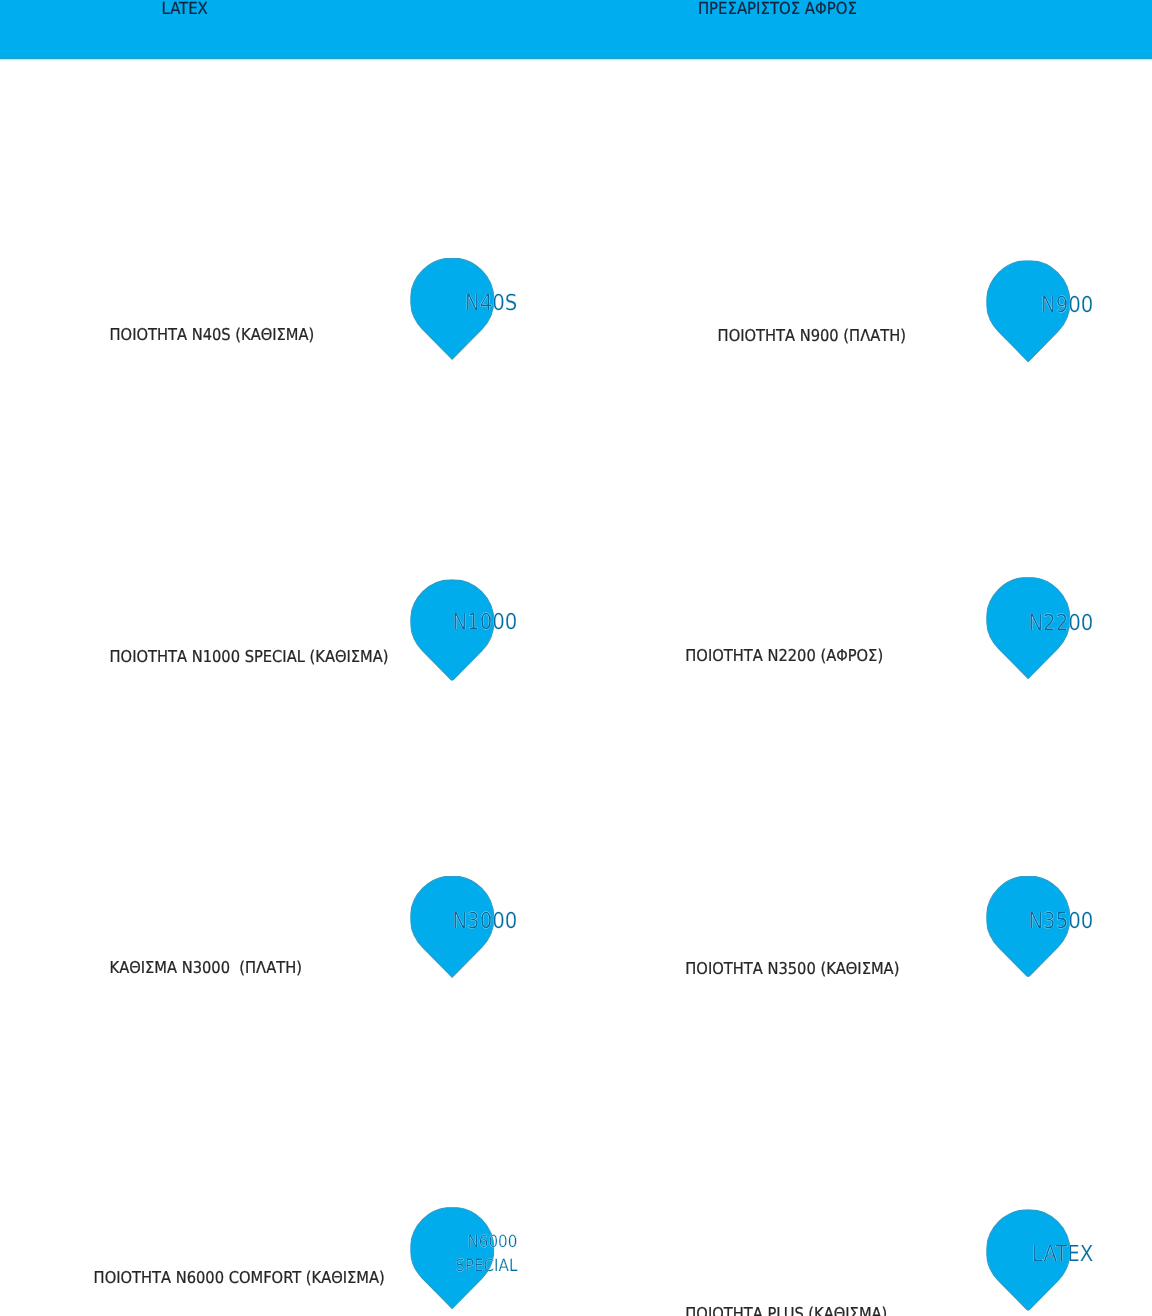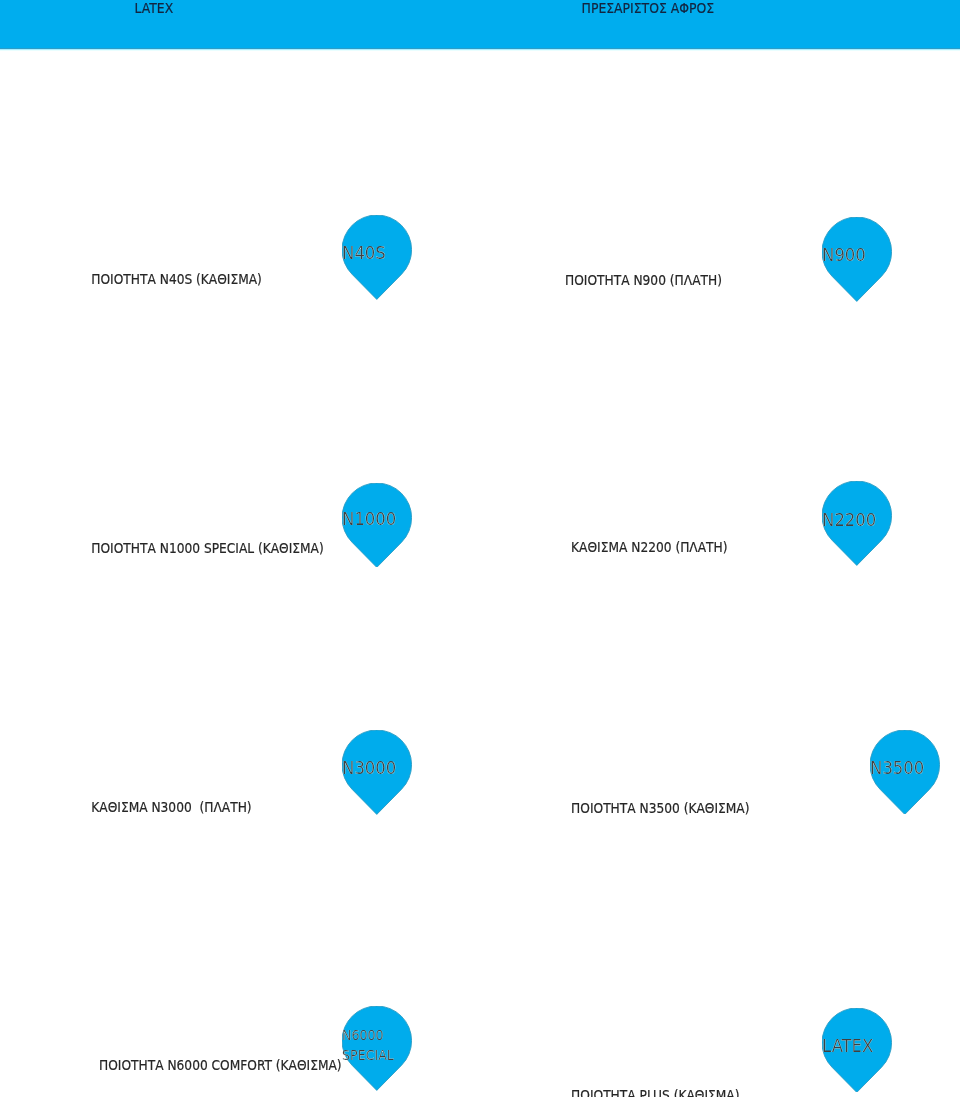--- a/index.html
+++ b/index.html
@@ -31,22 +31,22 @@
     font-size:13.6px;line-height:13.6px;
     color:#262626;
     -webkit-text-stroke:0.18px #262626;
   }
 
   
   .pin{position:absolute;width:69.6px;height:84.4px;}
   .pin svg{position:absolute;left:0;top:0;display:block;width:69.6px;height:84.4px;}
   .pin-text{
     position:absolute;left:0;width:89px;
-    text-align:left;
-    color:#404040;
+    text-align:right;
+    color:#0369a1;
     -webkit-text-stroke:0.2px #e4fdff;
     font-size:18.3px;line-height:18.3px;
     white-space:nowrap;
   }
   .pin-text.two-line{font-size:14px;line-height:20.8px;}
   .pin-text .pin-line{display:block;}
 </style>
 </head>
 <body>
 
@@ -60,66 +60,66 @@
   <div id="items-layer">
       <div class="q-label" style="left: 91.3px; top: 273.4px; text-align: center;">ΠΟΙΟΤΗΤΑ N40S (ΚΑΘΙΣΜΑ)</div>
       <div class="pin" style="left: 342.1px; top: 215.3px;">
         <svg viewBox="0 0 69.6 84.4">
           <path d="M 10.003 59.216 A 34.8 34.8 0 1 1 59.597 59.216 L 34.8 84.4 Z" fill="#00ACEC" stroke="#2a9cc4" stroke-width="0.9"></path>
         </svg>
         <div class="pin-text" style="top: 29px;">
           <span class="pin-line">N40S</span>
         </div>
       </div>
-      <div class="q-label" style="left: 565px; top: 273.7px;">ΠΟΙΟΤΗΤΑ N900 (ΠΛΑΤΗ)</div>
+      <div class="q-label" style="left: 598px; top: 273.7px;">ΠΟΙΟΤΗΤΑ N900 (ΠΛΑΤΗ)</div>
       <div class="pin" style="left: 822.1px; top: 217.2px;">
         <svg viewBox="0 0 69.6 84.4">
           <path d="M 10.003 59.216 A 34.8 34.8 0 1 1 59.597 59.216 L 34.8 84.4 Z" fill="#00ACEC" stroke="#2a9cc4" stroke-width="0.9"></path>
         </svg>
         <div class="pin-text" style="top: 29.2px;">
           <span class="pin-line">N900</span>
         </div>
       </div>
       <div class="q-label" style="left: 91.3px; top: 542.4px;">ΠΟΙΟΤΗΤΑ N1000 SPECIAL (ΚΑΘΙΣΜΑ)</div>
       <div class="pin" style="left: 342.1px; top: 483.1px;">
         <svg viewBox="0 0 69.6 84.4">
           <path d="M 10.003 59.216 A 34.8 34.8 0 1 1 59.597 59.216 L 34.8 84.4 Z" fill="#00ACEC" stroke="#2a9cc4" stroke-width="0.9"></path>
         </svg>
         <div class="pin-text" style="top: 27.3px;">
           <span class="pin-line">N1000</span>
         </div>
       </div>
-      <div class="q-label" style="left: 571.1px; top: 540.8px;">ΚΑΘΙΣΜΑ N2200 (ΠΛΑΤΗ)</div>
+      <div class="q-label" style="left: 571.1px; top: 540.8px;">ΠΟΙΟΤΗΤΑ N2200 (ΑΦΡΟΣ)</div>
       <div class="pin" style="left: 822.1px; top: 481.3px;">
         <svg viewBox="0 0 69.6 84.4">
           <path d="M 10.003 59.216 A 34.8 34.8 0 1 1 59.597 59.216 L 34.8 84.4 Z" fill="#00ACEC" stroke="#2a9cc4" stroke-width="0.9"></path>
         </svg>
         <div class="pin-text" style="top: 30.1px;">
           <span class="pin-line">N2200</span>
         </div>
       </div>
       <div class="q-label" style="left: 91.3px; top: 801.4px;">ΚΑΘΙΣΜΑ N3000  (ΠΛΑΤΗ)</div>
       <div class="pin" style="left: 342.1px; top: 730.4px;">
         <svg viewBox="0 0 69.6 84.4">
           <path d="M 10.003 59.216 A 34.8 34.8 0 1 1 59.597 59.216 L 34.8 84.4 Z" fill="#00ACEC" stroke="#2a9cc4" stroke-width="0.9"></path>
         </svg>
         <div class="pin-text" style="top: 29px;">
           <span class="pin-line">N3000</span>
         </div>
       </div>
       <div class="q-label" style="left: 571.1px; top: 801.8px;">ΠΟΙΟΤΗΤΑ N3500 (ΚΑΘΙΣΜΑ)</div>
-      <div class="pin" style="left: 822.1px; top: 729.9px; margin-left: 48px;">
+      <div class="pin" style="left: 822.1px; top: 729.9px;">
         <svg viewBox="0 0 69.6 84.4">
           <path d="M 10.003 59.216 A 34.8 34.8 0 1 1 59.597 59.216 L 34.8 84.4 Z" fill="#00ACEC" stroke="#2a9cc4" stroke-width="0.9"></path>
         </svg>
         <div class="pin-text" style="top: 28.9px;">
           <span class="pin-line">N3500</span>
         </div>
       </div>
-      <div class="q-label" style="left: 99px; top: 1059.4px;">ΠΟΙΟΤΗΤΑ N6000 COMFORT (ΚΑΘΙΣΜΑ)</div>
+      <div class="q-label" style="left: 78px; top: 1059.4px;">ΠΟΙΟΤΗΤΑ N6000 COMFORT (ΚΑΘΙΣΜΑ)</div>
       <div class="pin" style="left: 342.1px; top: 1006.2px;">
         <svg viewBox="0 0 69.6 84.4">
           <path d="M 10.003 59.216 A 34.8 34.8 0 1 1 59.597 59.216 L 34.8 84.4 Z" fill="#00ACEC" stroke="#2a9cc4" stroke-width="0.9"></path>
         </svg>
         <div class="pin-text two-line" style="top: 18.4px;">
           <span class="pin-line">N6000</span>
           <span class="pin-line">SPECIAL</span>
         </div>
       </div>
       <div class="q-label" style="left: 571.1px; top: 1059.4px; margin-top: 30px;">ΠΟΙΟΤΗΤΑ PLUS (ΚΑΘΙΣΜΑ)</div>

